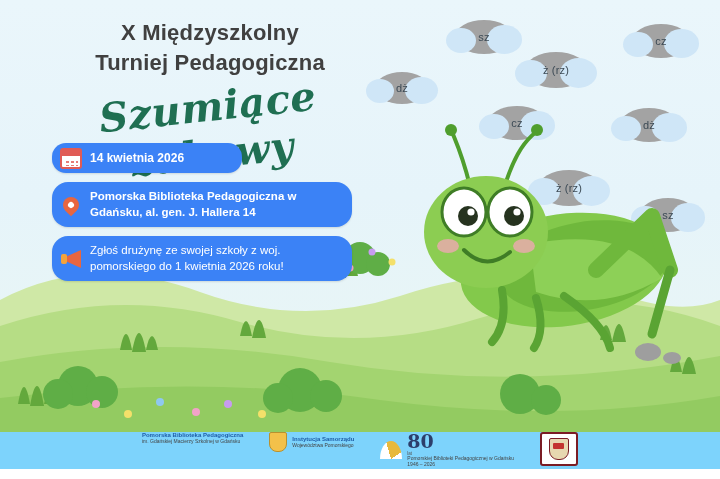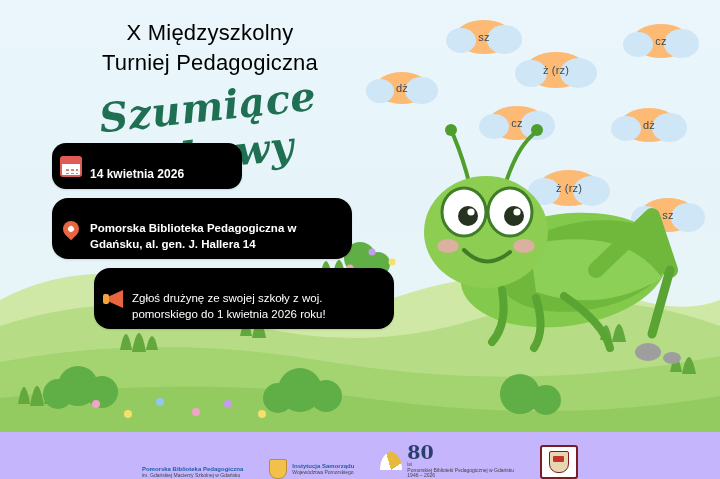--- a/index.html
+++ b/index.html
@@ -21,21 +21,21 @@
     position: absolute;
     left: 0; top: 0;
     width: 720px;
     height: 432px;
     background: linear-gradient(#eaf6fb 0%, #e6f4fa 45%, #e9f6f3 100%);
   }
 
   
   .cloud {
     position: absolute;
-    background: #fdba74;
+    background: #a3a3a3;
     border-radius: 50%;
     display: flex;
     align-items: center;
     justify-content: center;
     color: #3c4a55;
     font-size: 11px;
     letter-spacing: .2px;
   }
   .cloud::before,
   .cloud::after {
@@ -57,22 +57,22 @@
   
   .title-block {
     position: absolute;
     left: 30px;
     top: 18px;
     width: 360px;
     text-align: center;
   }
   .title-line {
     font-size: 22px;
-    font-weight: normal;
-    color: #000000;
+    font-weight: bold;
+    color: #404040;
     line-height: 1.35;
     letter-spacing: .2px;
   }
   .script-title {
     margin-top: 6px;
     font-family: "DejaVu Serif", serif;
     font-style: italic;
     font-weight: bold;
     font-size: 40px;
     color: #1f6f52;
@@ -82,37 +82,37 @@
 
   
   .info-wrap {
     position: absolute;
     left: 52px;
     top: 143px;
     width: 300px;
   }
   .pill {
     position: relative;
-    background: #000000;
+    background: #3b82f6;
     color: #ffffff;
     border-radius: 16px;
     font-size: 11.5px;
-    padding: 23px 12px 7px 38px;
+    padding: 7px 12px 7px 38px;
     margin-bottom: 9px;
     line-height: 1.35;
     box-shadow: 0 1px 2px rgba(0,0,0,.12);
   }
   .pill.date {
     width: 140px;
     font-weight: bold;
     font-size: 12px;
     border-radius: 14px;
   }
   .pill.place { width: 250px; font-weight: bold; }
-  .pill.cta   { width: 250px; margin-left: 42px; }
+  .pill.cta   { width: 250px; }
 
   .badge-icon {
     position: absolute;
     left: 6px;
     top: 50%;
     transform: translateY(-50%);
     width: 26px;
     height: 26px;
     display: flex;
     align-items: center;
@@ -173,24 +173,24 @@
     border-radius: 2px;
   }
 
   
   .hopper { position: absolute; left: 352px; top: 120px; width: 340px; height: 250px; }
 
   
   .footer {
     position: absolute;
     left: 0; top: 432px;
-    width: 720px; height: 47px;
-    background: #c4b5fd;
+    width: 720px; height: 37px;
+    background: #7dd3fc;
     display: flex;
-    align-items: flex-end;
+    align-items: flex-start;
     justify-content: center;
     gap: 26px;
   }
   .logo { display: flex; align-items: center; gap: 5px; }
   .logo-text { line-height: 1.15; }
   .logo-text .l1 { font-size: 6px; font-weight: bold; color: #1f5ea8; }
   .logo-text .l2 { font-size: 5px; color: #444; }
   .logo-crest {
     width: 16px; height: 18px;
     background: #f3c14a;

